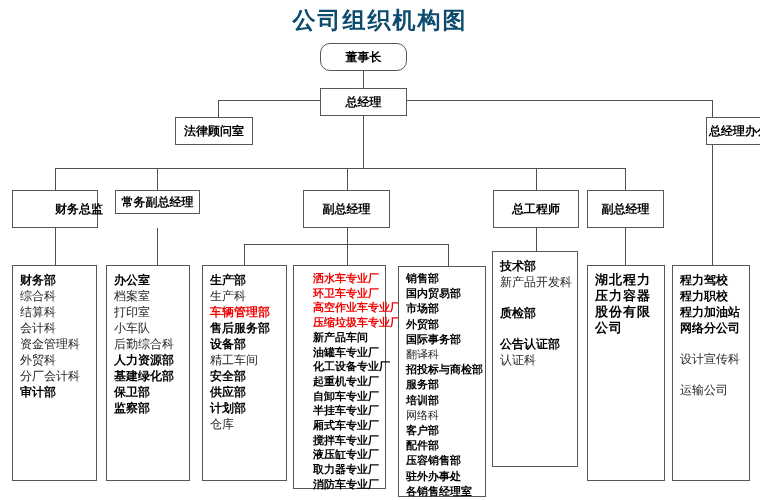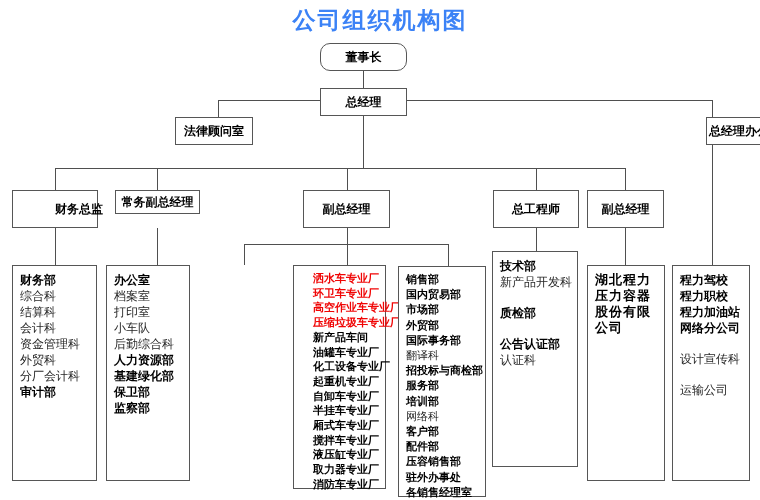--- a/index.html
+++ b/index.html
@@ -3,21 +3,21 @@
 <meta charset="utf-8">
 <style>
   html,body{margin:0;padding:0;background:#ffffff;}
   #canvas{
     position:relative;width:760px;height:500px;background:#ffffff;overflow:hidden;
     font-family:"Liberation Sans","DejaVu Sans",sans-serif;color:#000;
   }
   .title{
     position:absolute;top:5px;left:0;width:760px;text-align:center;
     font-family:"Liberation Serif","DejaVu Serif",serif;
-    font-size:23px;font-weight:bold;letter-spacing:2px;color:#3b82f6;
+    font-size:23px;font-weight:bold;letter-spacing:2px;color:#0c4a6e;
   }
   .box{
     position:absolute;box-sizing:border-box;border:1px solid #565656;background:#fff;
     display:flex;align-items:center;justify-content:center;
     font-size:12px;font-weight:bold;white-space:nowrap;color:#000;
   }
   .col{
     position:absolute;box-sizing:border-box;border:1px solid #565656;background:#fff;
     padding:6px 2px 0 7px;
   }
@@ -105,40 +105,52 @@
     <div class="ci">档案室</div>
     <div class="ci">打印室</div>
     <div class="ci">小车队</div>
     <div class="ci">后勤综合科</div>
     <div class="ci b">人力资源部</div>
     <div class="ci b">基建绿化部</div>
     <div class="ci b">保卫部</div>
     <div class="ci b">监察部</div>
   </div>
 
+  <div class="col" style="left:202px;top:265px;width:85px;height:216px;">
+    <div class="ci b">生产部</div>
+    <div class="ci">生产科</div>
+    <div class="ci r">车辆管理部</div>
+    <div class="ci b">售后服务部</div>
+    <div class="ci b">设备部</div>
+    <div class="ci">精工车间</div>
+    <div class="ci b">安全部</div>
+    <div class="ci b">供应部</div>
+    <div class="ci b">计划部</div>
+    <div class="ci">仓库</div>
+  </div>
 
   <div class="col tight" style="left:293px;top:265px;width:93px;height:224px;padding-top:5px;">
     <div class="ci r">洒水车专业厂</div>
     <div class="ci r">环卫车专业厂</div>
     <div class="ci r">高空作业车专业厂</div>
     <div class="ci r">压缩垃圾车专业厂</div>
     <div class="ci b">新产品车间</div>
     <div class="ci b">油罐车专业厂</div>
     <div class="ci b">化工设备专业厂</div>
     <div class="ci b">起重机专业厂</div>
     <div class="ci b">自卸车专业厂</div>
     <div class="ci b">半挂车专业厂</div>
     <div class="ci b">厢式车专业厂</div>
     <div class="ci b">搅拌车专业厂</div>
     <div class="ci b">液压缸专业厂</div>
     <div class="ci b">取力器专业厂</div>
     <div class="ci b">消防车专业厂</div>
   </div>
 
-  <div class="col tight2" style="left:398px;top:266px;width:88px;height:231px;padding-top:5px;">
+  <div class="col tight2" style="left:398px;top:266px;width:88px;height:231px;padding-top:5px;font-family:Liberation Mono, monospace;">
     <div class="ci b">销售部</div>
     <div class="ci b">国内贸易部</div>
     <div class="ci b">市场部</div>
     <div class="ci b">外贸部</div>
     <div class="ci b">国际事务部</div>
     <div class="ci">翻译科</div>
     <div class="ci b">招投标与商检部</div>
     <div class="ci b">服务部</div>
     <div class="ci b">培训部</div>
     <div class="ci">网络科</div>

